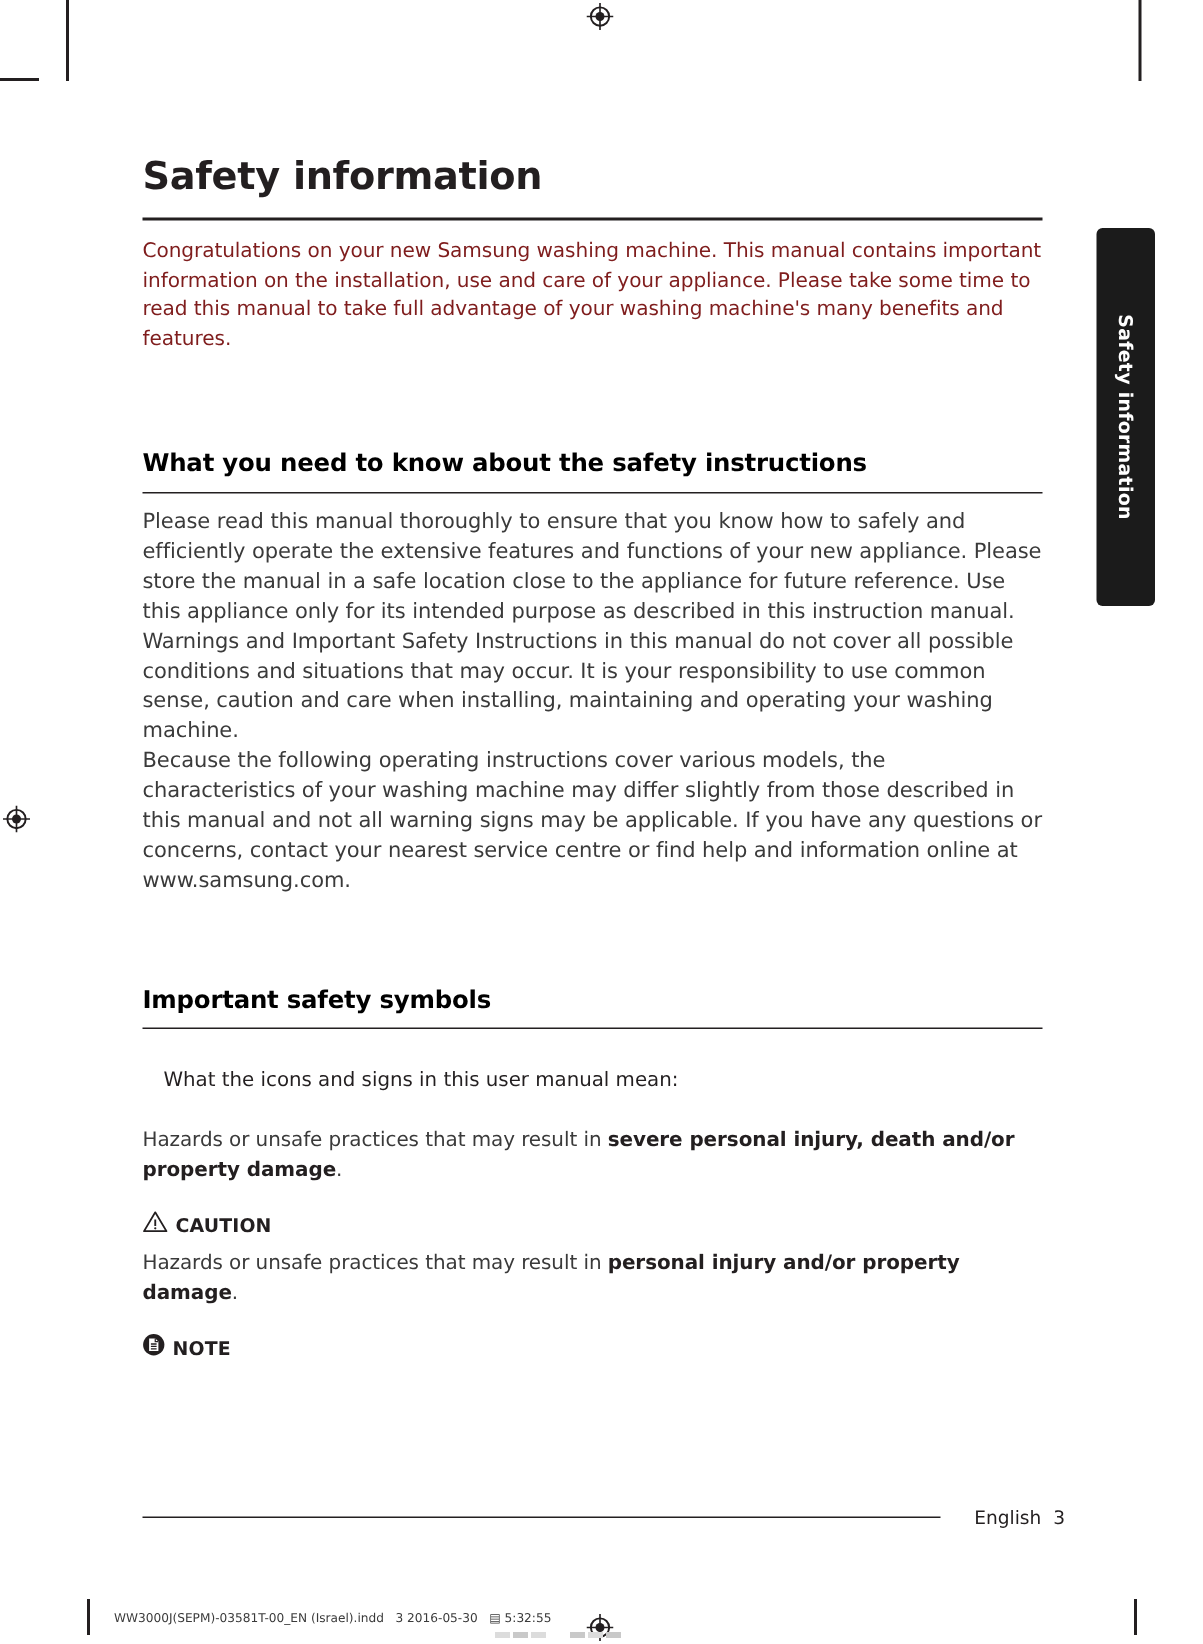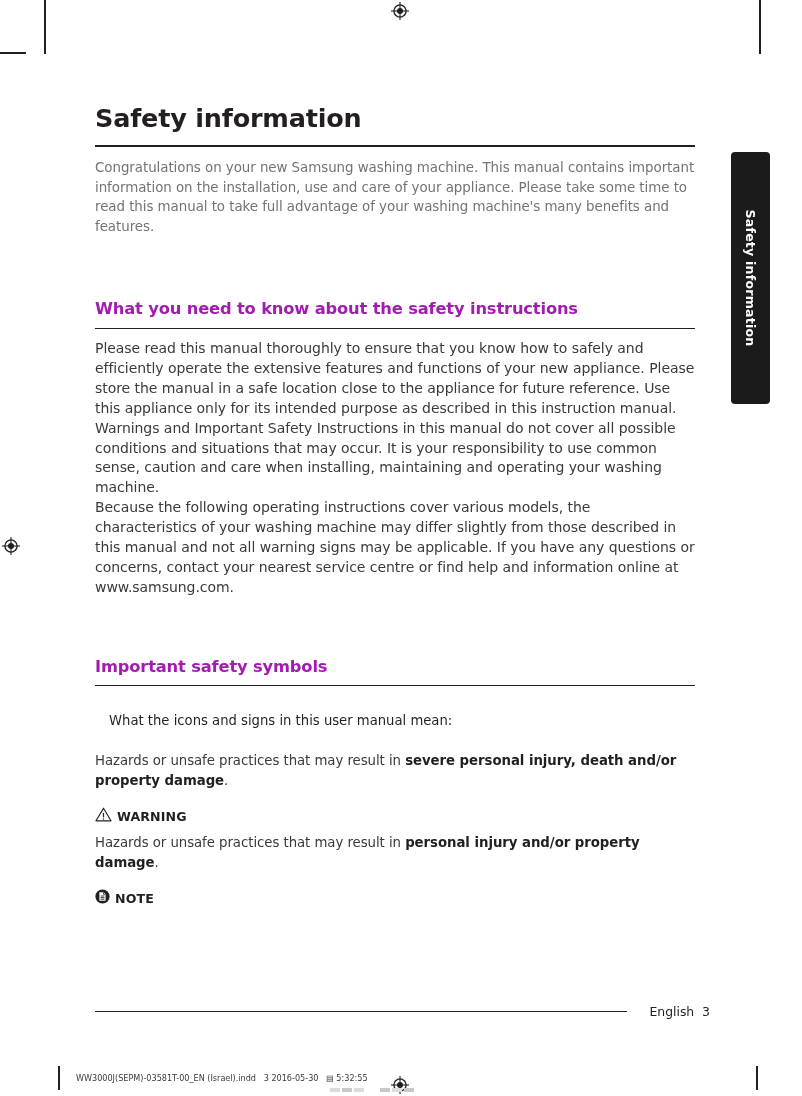--- a/index.html
+++ b/index.html
@@ -64,31 +64,31 @@
   .title-rule {
     border-top: 2.6px solid #231f20;
     margin-top: 13px;
   }
 
   p.intro {
     font-size: 13.4px;
     line-height: 19.6px;
     margin: 0;
     padding-top: 11px;
-    color: #737373;
+    color: #7f1d1d;
     letter-spacing: -0.05px;
   }
 
   h2.section-title {
     font-size: 16.3px;
     font-weight: bold;
     margin: 0;
     padding: 0;
     line-height: 1.2;
-    color: #a21caf;
+    color: #000000;
     letter-spacing: -0.15px;
   }
   .section-rule {
     border-top: 1.1px solid #231f20;
     margin-top: 9px;
   }
 
   .sec-know { padding-top: 63px; }
   .sec-symbols { padding-top: 59px; }
 
@@ -289,21 +289,21 @@
       <p class="symbol-text"><span>Hazards or unsafe practices that may result in </span><b>severe personal injury, death and/or property damage</b><span>.</span></p>
 
       <div class="symbol-head">
         <span class="sym-icon">
           <svg width="17" height="15" viewBox="0 0 17 15">
             <path d="M8.5 1.2 L16 13.8 L1 13.8 Z" fill="none" stroke="#231f20" stroke-width="1.15" stroke-linejoin="round"></path>
             <line x1="8.5" y1="6" x2="8.5" y2="10.3" stroke="#231f20" stroke-width="1.25"></line>
             <circle cx="8.5" cy="11.9" r="0.75" fill="#231f20"></circle>
           </svg>
         </span>
-        <span class="symbol-label">WARNING</span>
+        <span class="symbol-label">CAUTION</span>
       </div>
       <p class="symbol-text"><span>Hazards or unsafe practices that may result in </span><b>personal injury and/or property damage</b><span>.</span></p>
 
       <div class="symbol-head">
         <span class="sym-icon">
           <svg width="15" height="15" viewBox="0 0 15 15">
             <circle cx="7.5" cy="7.5" r="7.1" fill="#231f20"></circle>
             <path d="M4.4 3.3 H8.6 L10.6 5.3 V11.7 H4.4 Z" fill="#ffffff"></path>
             <path d="M8.5 3.4 V5.35 H10.5" fill="none" stroke="#231f20" stroke-width="0.8"></path>
             <line x1="5.6" y1="7.0" x2="9.4" y2="7.0" stroke="#231f20" stroke-width="0.85"></line>

